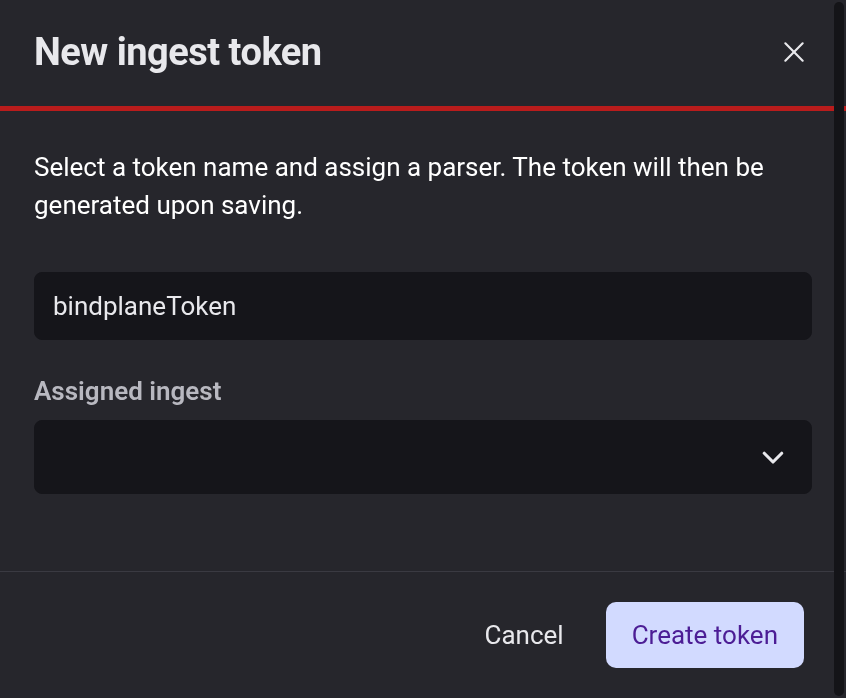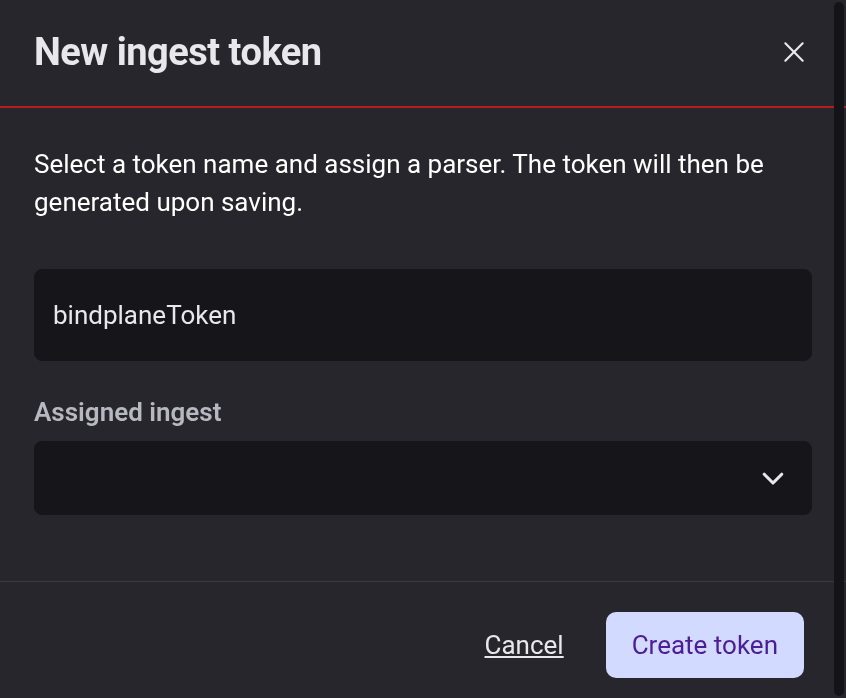--- a/index.html
+++ b/index.html
@@ -21,21 +21,21 @@
       background: #26262c;
       display: flex;
       flex-direction: column;
       position: relative;
     }
     .dialog-header {
       display: flex;
       align-items: center;
       justify-content: space-between;
       padding: 30px 34px 32px 34px;
-      border-bottom: 2px solid #b91c1c;
+      border-bottom: 5px solid #b91c1c;
     }
     .dialog-title {
       font-size: 38px;
       font-weight: 700;
       color: #e8e8ec;
       letter-spacing: -0.5px;
     }
     .close-btn {
       width: 36px;
       height: 36px;
@@ -69,21 +69,21 @@
     }
     .required-asterisk {
       color: #ff8b7a;
       margin-left: 2px;
     }
     .text-input {
       width: 100%;
       background: #15151a;
       border: 1px solid #15151a;
       border-radius: 8px;
-      padding: 30px 18px;
+      padding: 18px 18px;
       font-size: 26px;
       color: #e8e8ec;
       font-family: inherit;
       outline: none;
     }
     .select-wrapper {
       position: relative;
       width: 100%;
     }
     .select-input {
@@ -119,21 +119,20 @@
     }
     .btn-text {
       background: transparent;
       border: none;
       color: #e8e8ec;
       font-size: 26px;
       font-weight: 400;
       cursor: pointer;
       font-family: inherit;
       padding: 8px 12px;
-      text-decoration: underline;
     }
     .btn-primary {
       background: #d2daff;
       border: none;
       color: #4c1d95;
       font-size: 26px;
       font-weight: 400;
       cursor: pointer;
       font-family: inherit;
       padding: 18px 26px;

